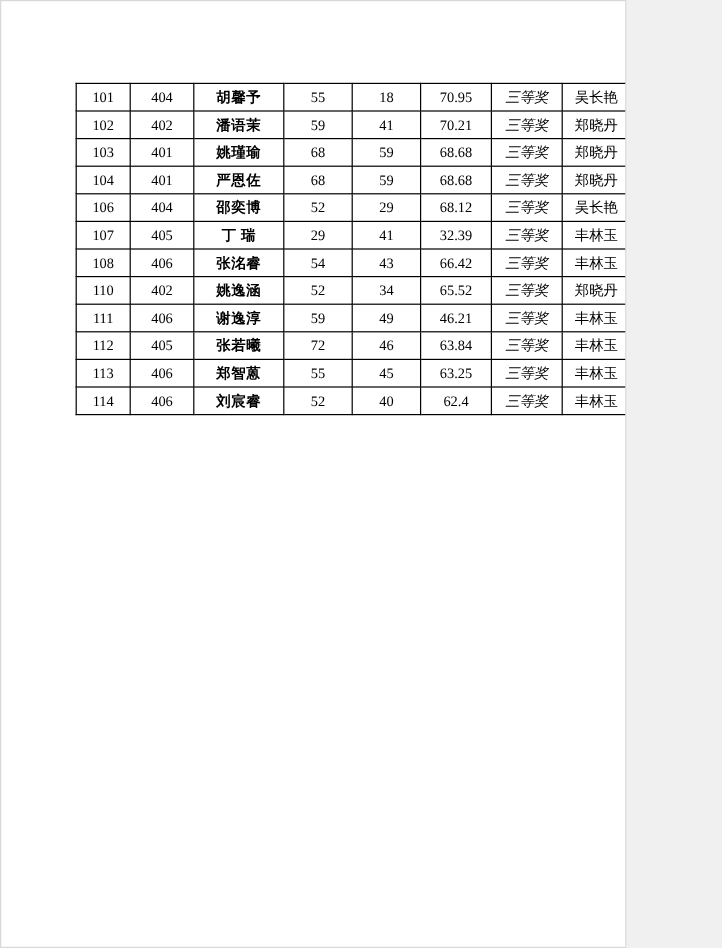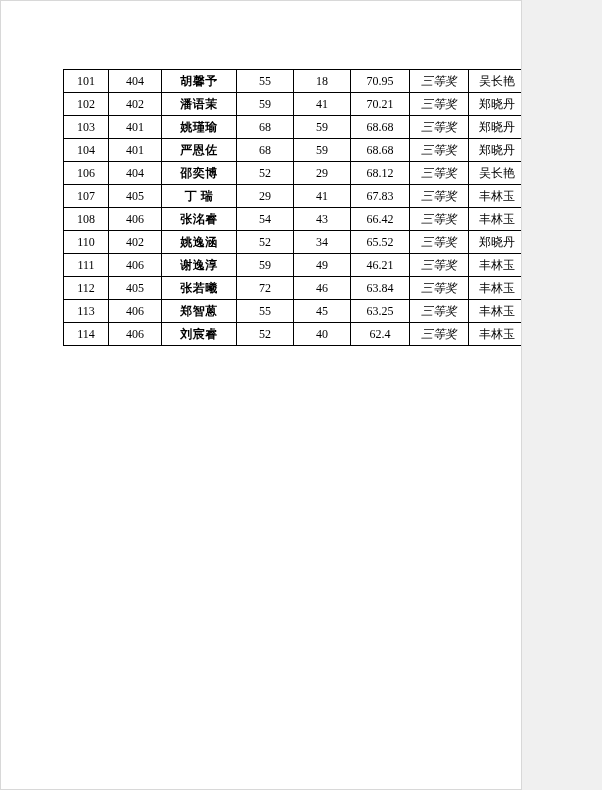--- a/index.html
+++ b/index.html
@@ -109,21 +109,21 @@
             <td class="c-total">68.12</td>
             <td class="c-award">三等奖</td>
             <td class="c-teacher">吴长艳</td>
           </tr>
           <tr>
             <td class="c-no">107</td>
             <td class="c-class">405</td>
             <td class="c-name">丁 瑞</td>
             <td class="c-s1">29</td>
             <td class="c-s2">41</td>
-            <td class="c-total">67.83</td>
+            <td class="c-total">32.39</td>
             <td class="c-award">三等奖</td>
             <td class="c-teacher">丰林玉</td>
           </tr>
           <tr>
             <td class="c-no">108</td>
             <td class="c-class">406</td>
             <td class="c-name">张洺睿</td>
             <td class="c-s1">54</td>
             <td class="c-s2">43</td>
             <td class="c-total">66.42</td>

